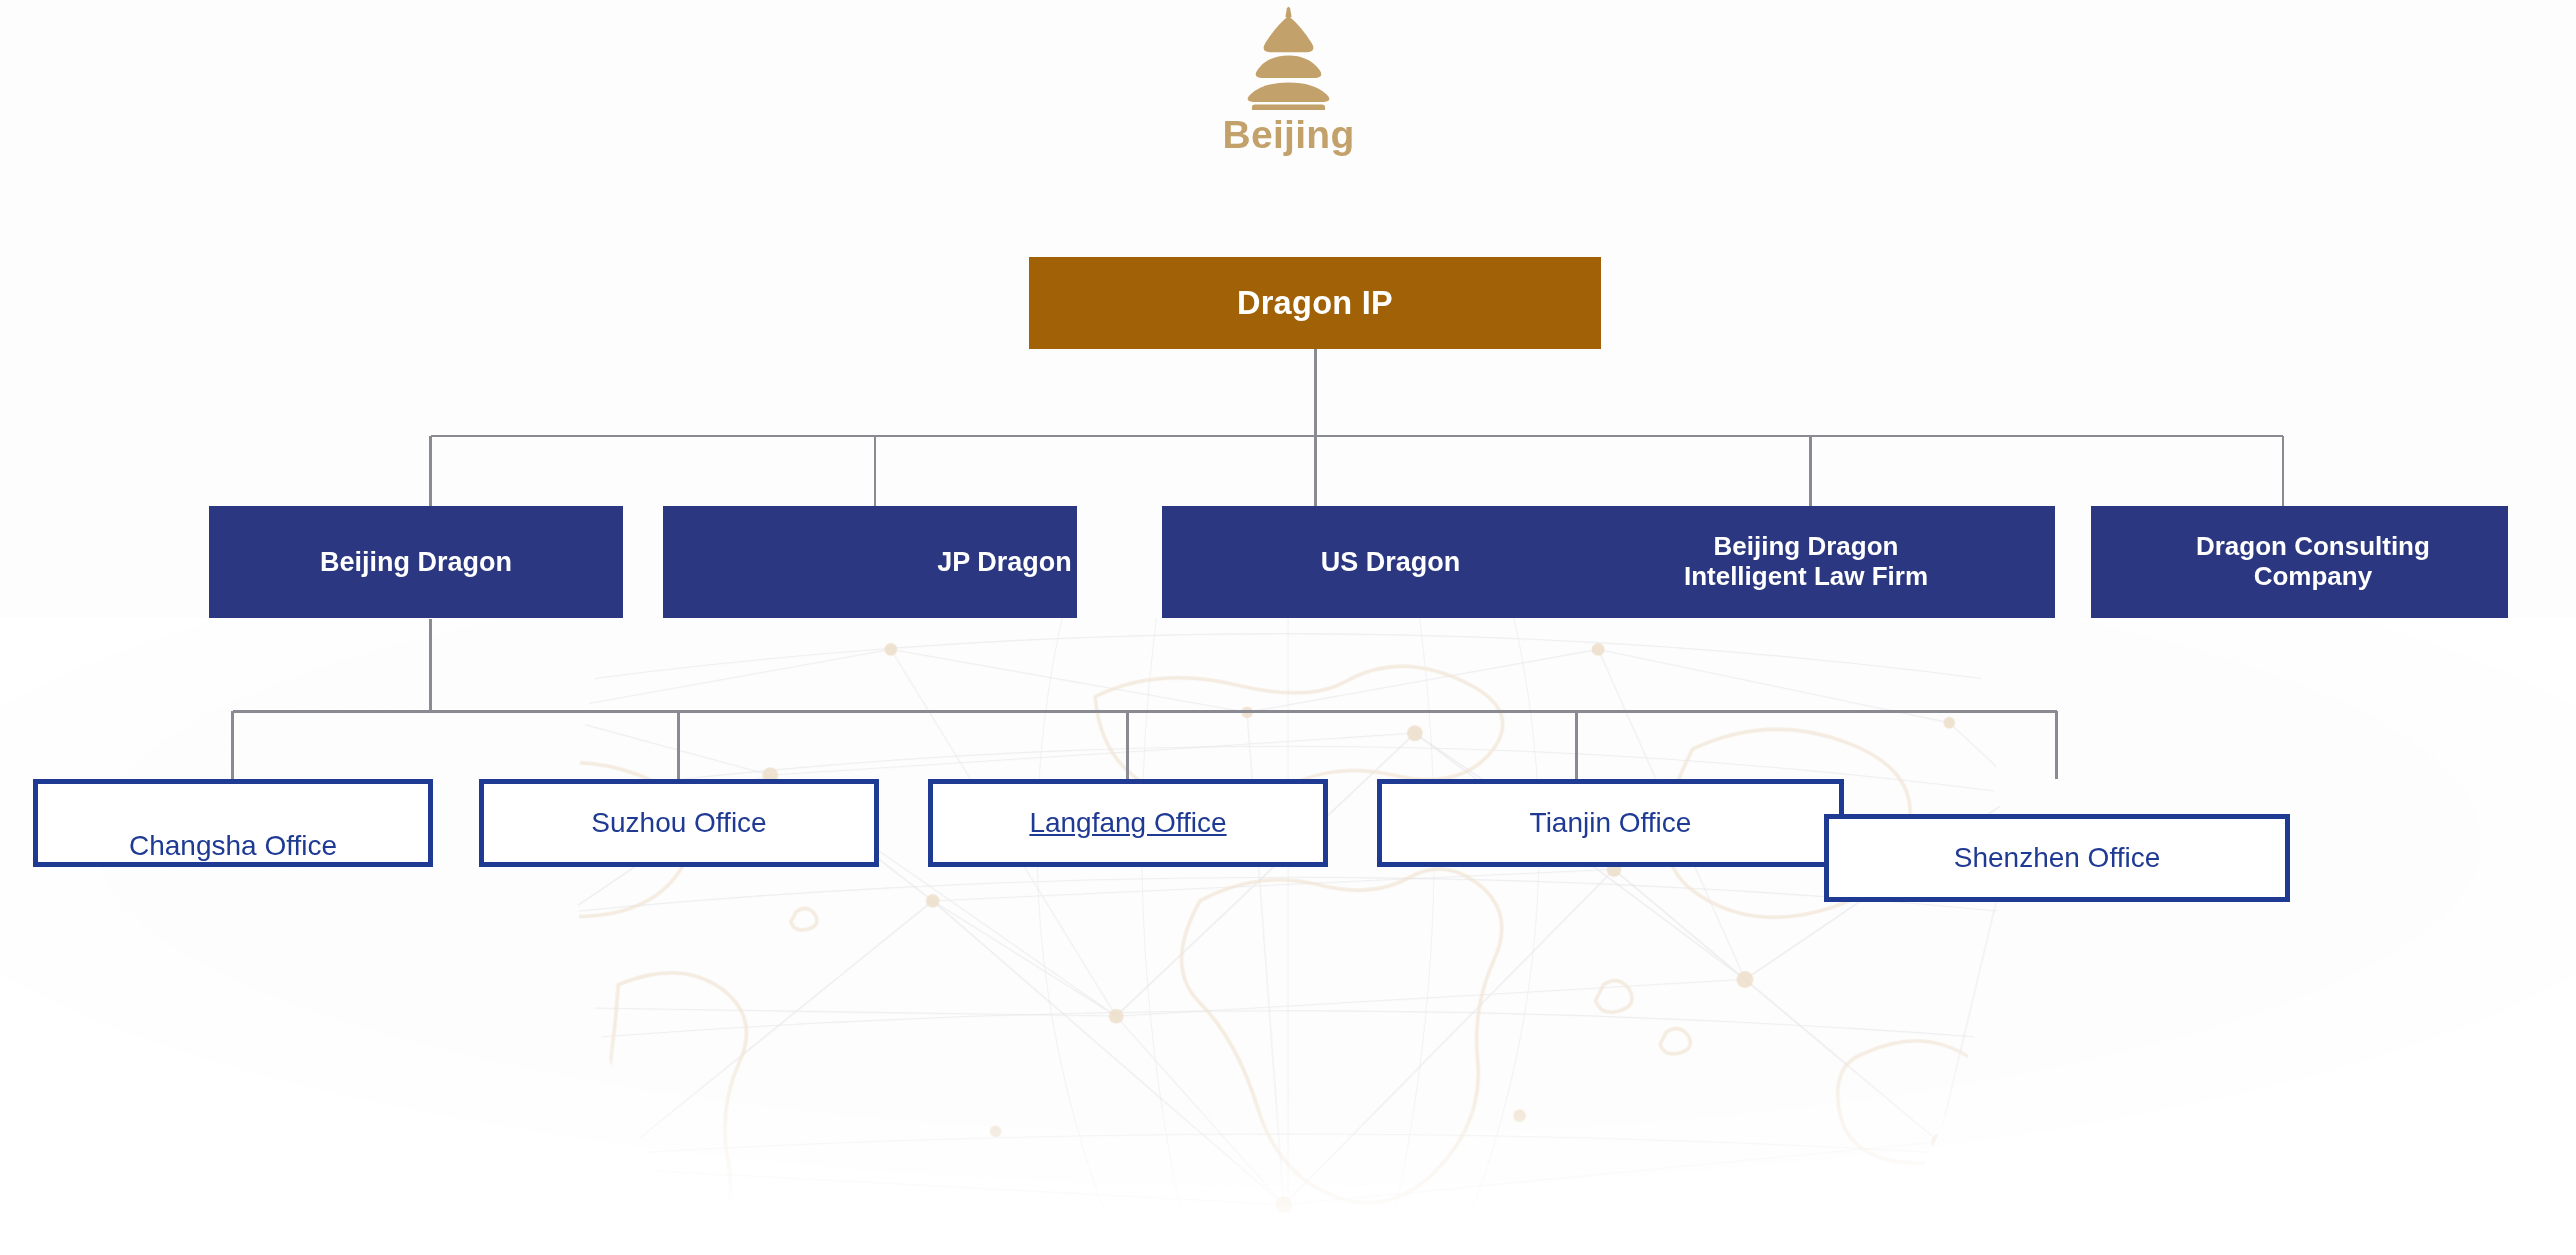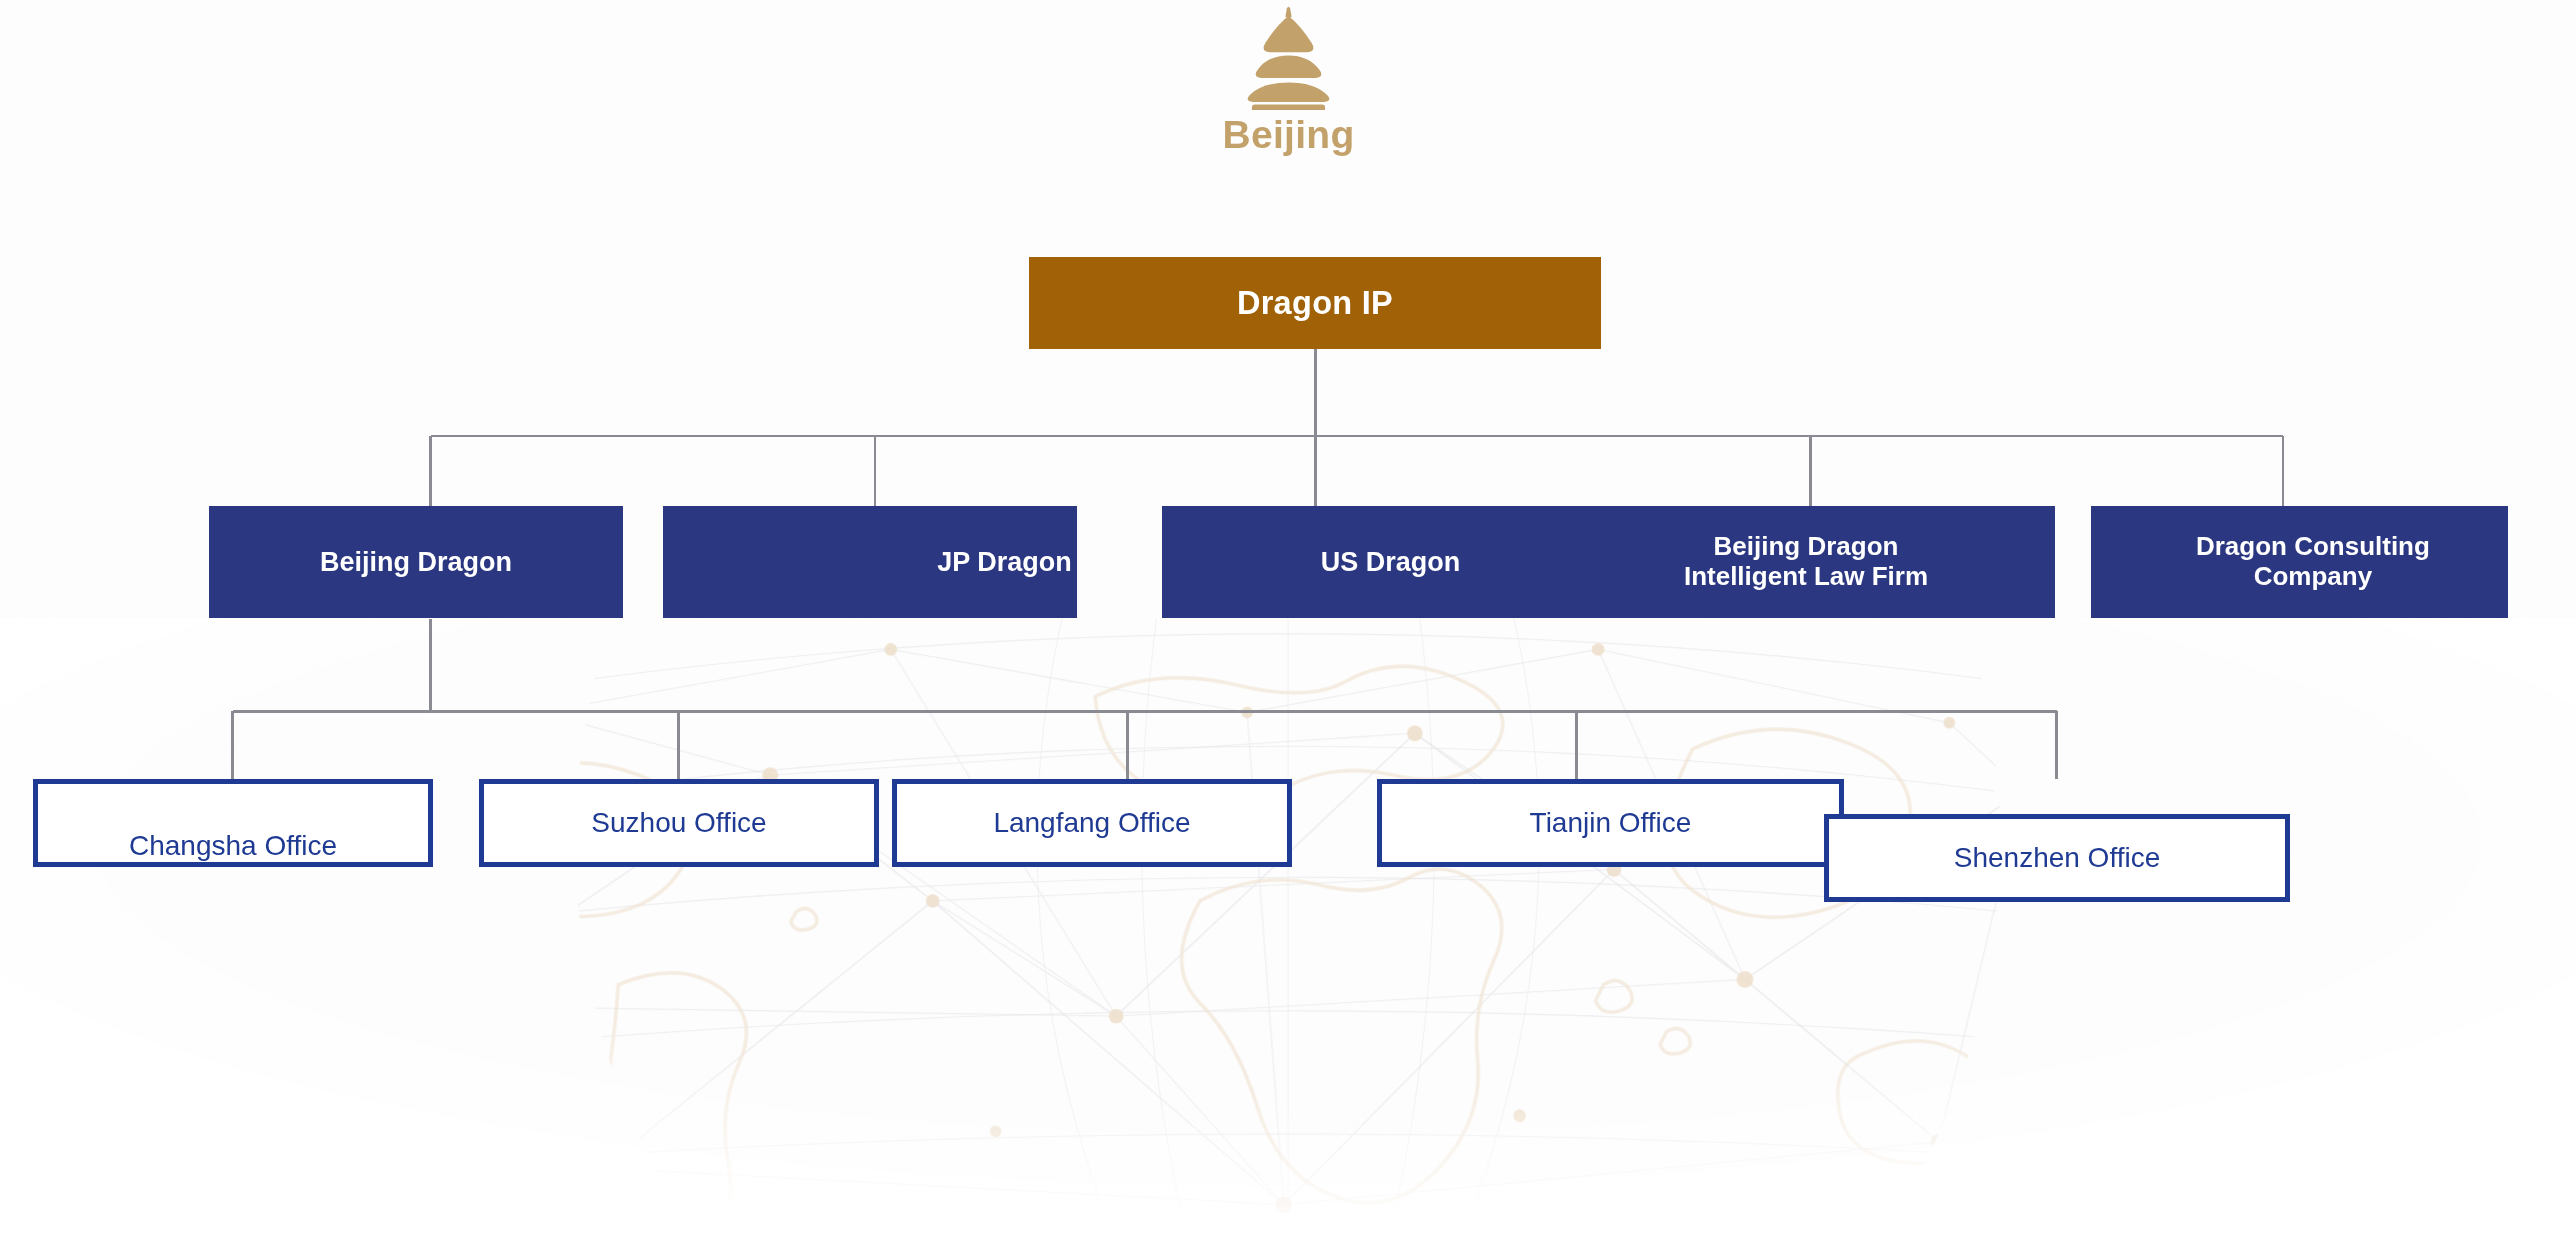--- a/index.html
+++ b/index.html
@@ -222,21 +222,21 @@
       </div>
     </div>
 
   <div id="offices-layer">
       <div class="node node-office" style="left: 33px; width: 400px; align-items: flex-end;">
         <span class="nd-label">Changsha Office</span>
       </div>
       <div class="node node-office" style="left: 479px; width: 400px;">
         <span class="nd-label">Suzhou Office</span>
       </div>
-      <div class="node node-office" style="left: 892px; width: 400px;">
+      <div class="node node-office" style="left: 928px; width: 400px; text-decoration: underline;">
         <span class="nd-label">Langfang Office</span>
       </div>
       <div class="node node-office" style="left: 1377px; width: 467px;">
         <span class="nd-label">Tianjin Office</span>
       </div>
       <div class="node node-office" style="left: 1824px; width: 466px; margin-top: 35px;">
         <span class="nd-label">Shenzhen Office</span>
       </div>
     </div>
 

